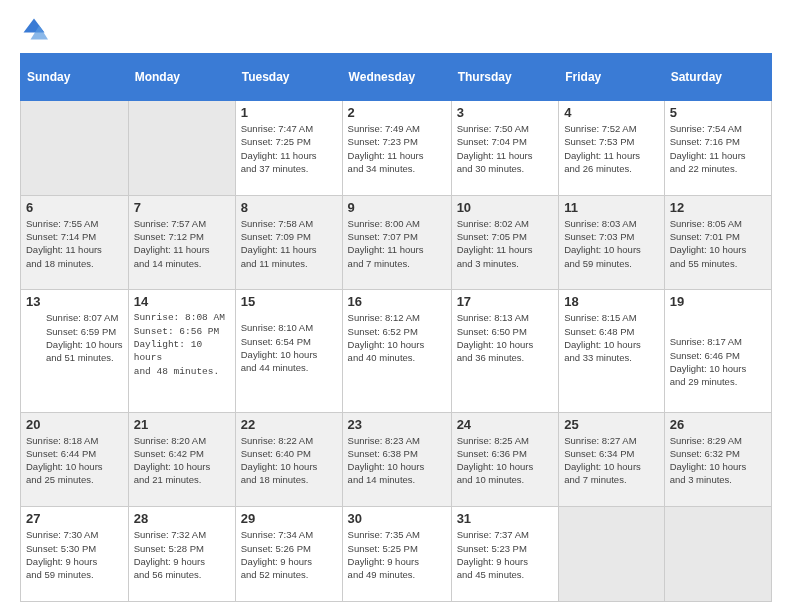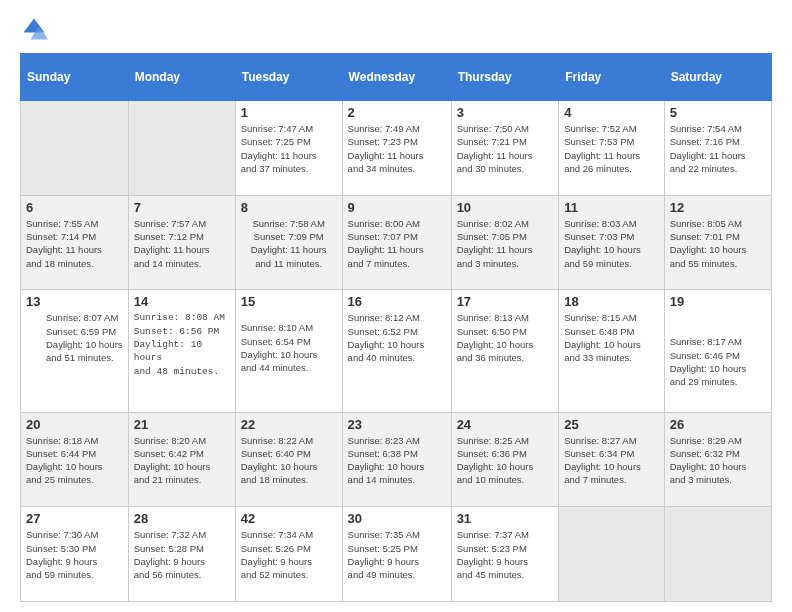--- a/index.html
+++ b/index.html
@@ -147,21 +147,21 @@
           <td>
             <span class="day-number">2</span>
             <div class="day-info" style="white-space: pre-line;">Sunrise: 7:49 AM
 Sunset: 7:23 PM
 Daylight: 11 hours
 and 34 minutes.</div>
           </td>
           <td>
             <span class="day-number">3</span>
             <div class="day-info" style="white-space: pre-line;">Sunrise: 7:50 AM
-Sunset: 7:21 PM
+Sunset: 7:04 PM
 Daylight: 11 hours
 and 30 minutes.</div>
           </td>
           <td>
             <span class="day-number">4</span>
             <div class="day-info" style="white-space: pre-line;">Sunrise: 7:52 AM
 Sunset: 7:53 PM
 Daylight: 11 hours
 and 26 minutes.</div>
           </td>
@@ -183,21 +183,21 @@
           </td>
           <td>
             <span class="day-number">7</span>
             <div class="day-info" style="white-space: pre-line;">Sunrise: 7:57 AM
 Sunset: 7:12 PM
 Daylight: 11 hours
 and 14 minutes.</div>
           </td>
           <td>
             <span class="day-number">8</span>
-            <div class="day-info" style="white-space: pre-line; text-align: center;">Sunrise: 7:58 AM
+            <div class="day-info" style="white-space: pre-line;">Sunrise: 7:58 AM
 Sunset: 7:09 PM
 Daylight: 11 hours
 and 11 minutes.</div>
           </td>
           <td>
             <span class="day-number">9</span>
             <div class="day-info" style="white-space: pre-line;">Sunrise: 8:00 AM
 Sunset: 7:07 PM
 Daylight: 11 hours
 and 7 minutes.</div>
@@ -335,21 +335,21 @@
 and 59 minutes.</div>
           </td>
           <td>
             <span class="day-number">28</span>
             <div class="day-info" style="white-space: pre-line;">Sunrise: 7:32 AM
 Sunset: 5:28 PM
 Daylight: 9 hours
 and 56 minutes.</div>
           </td>
           <td>
-            <span class="day-number">42</span>
+            <span class="day-number">29</span>
             <div class="day-info" style="white-space: pre-line;">Sunrise: 7:34 AM
 Sunset: 5:26 PM
 Daylight: 9 hours
 and 52 minutes.</div>
           </td>
           <td>
             <span class="day-number">30</span>
             <div class="day-info" style="white-space: pre-line;">Sunrise: 7:35 AM
 Sunset: 5:25 PM
 Daylight: 9 hours

